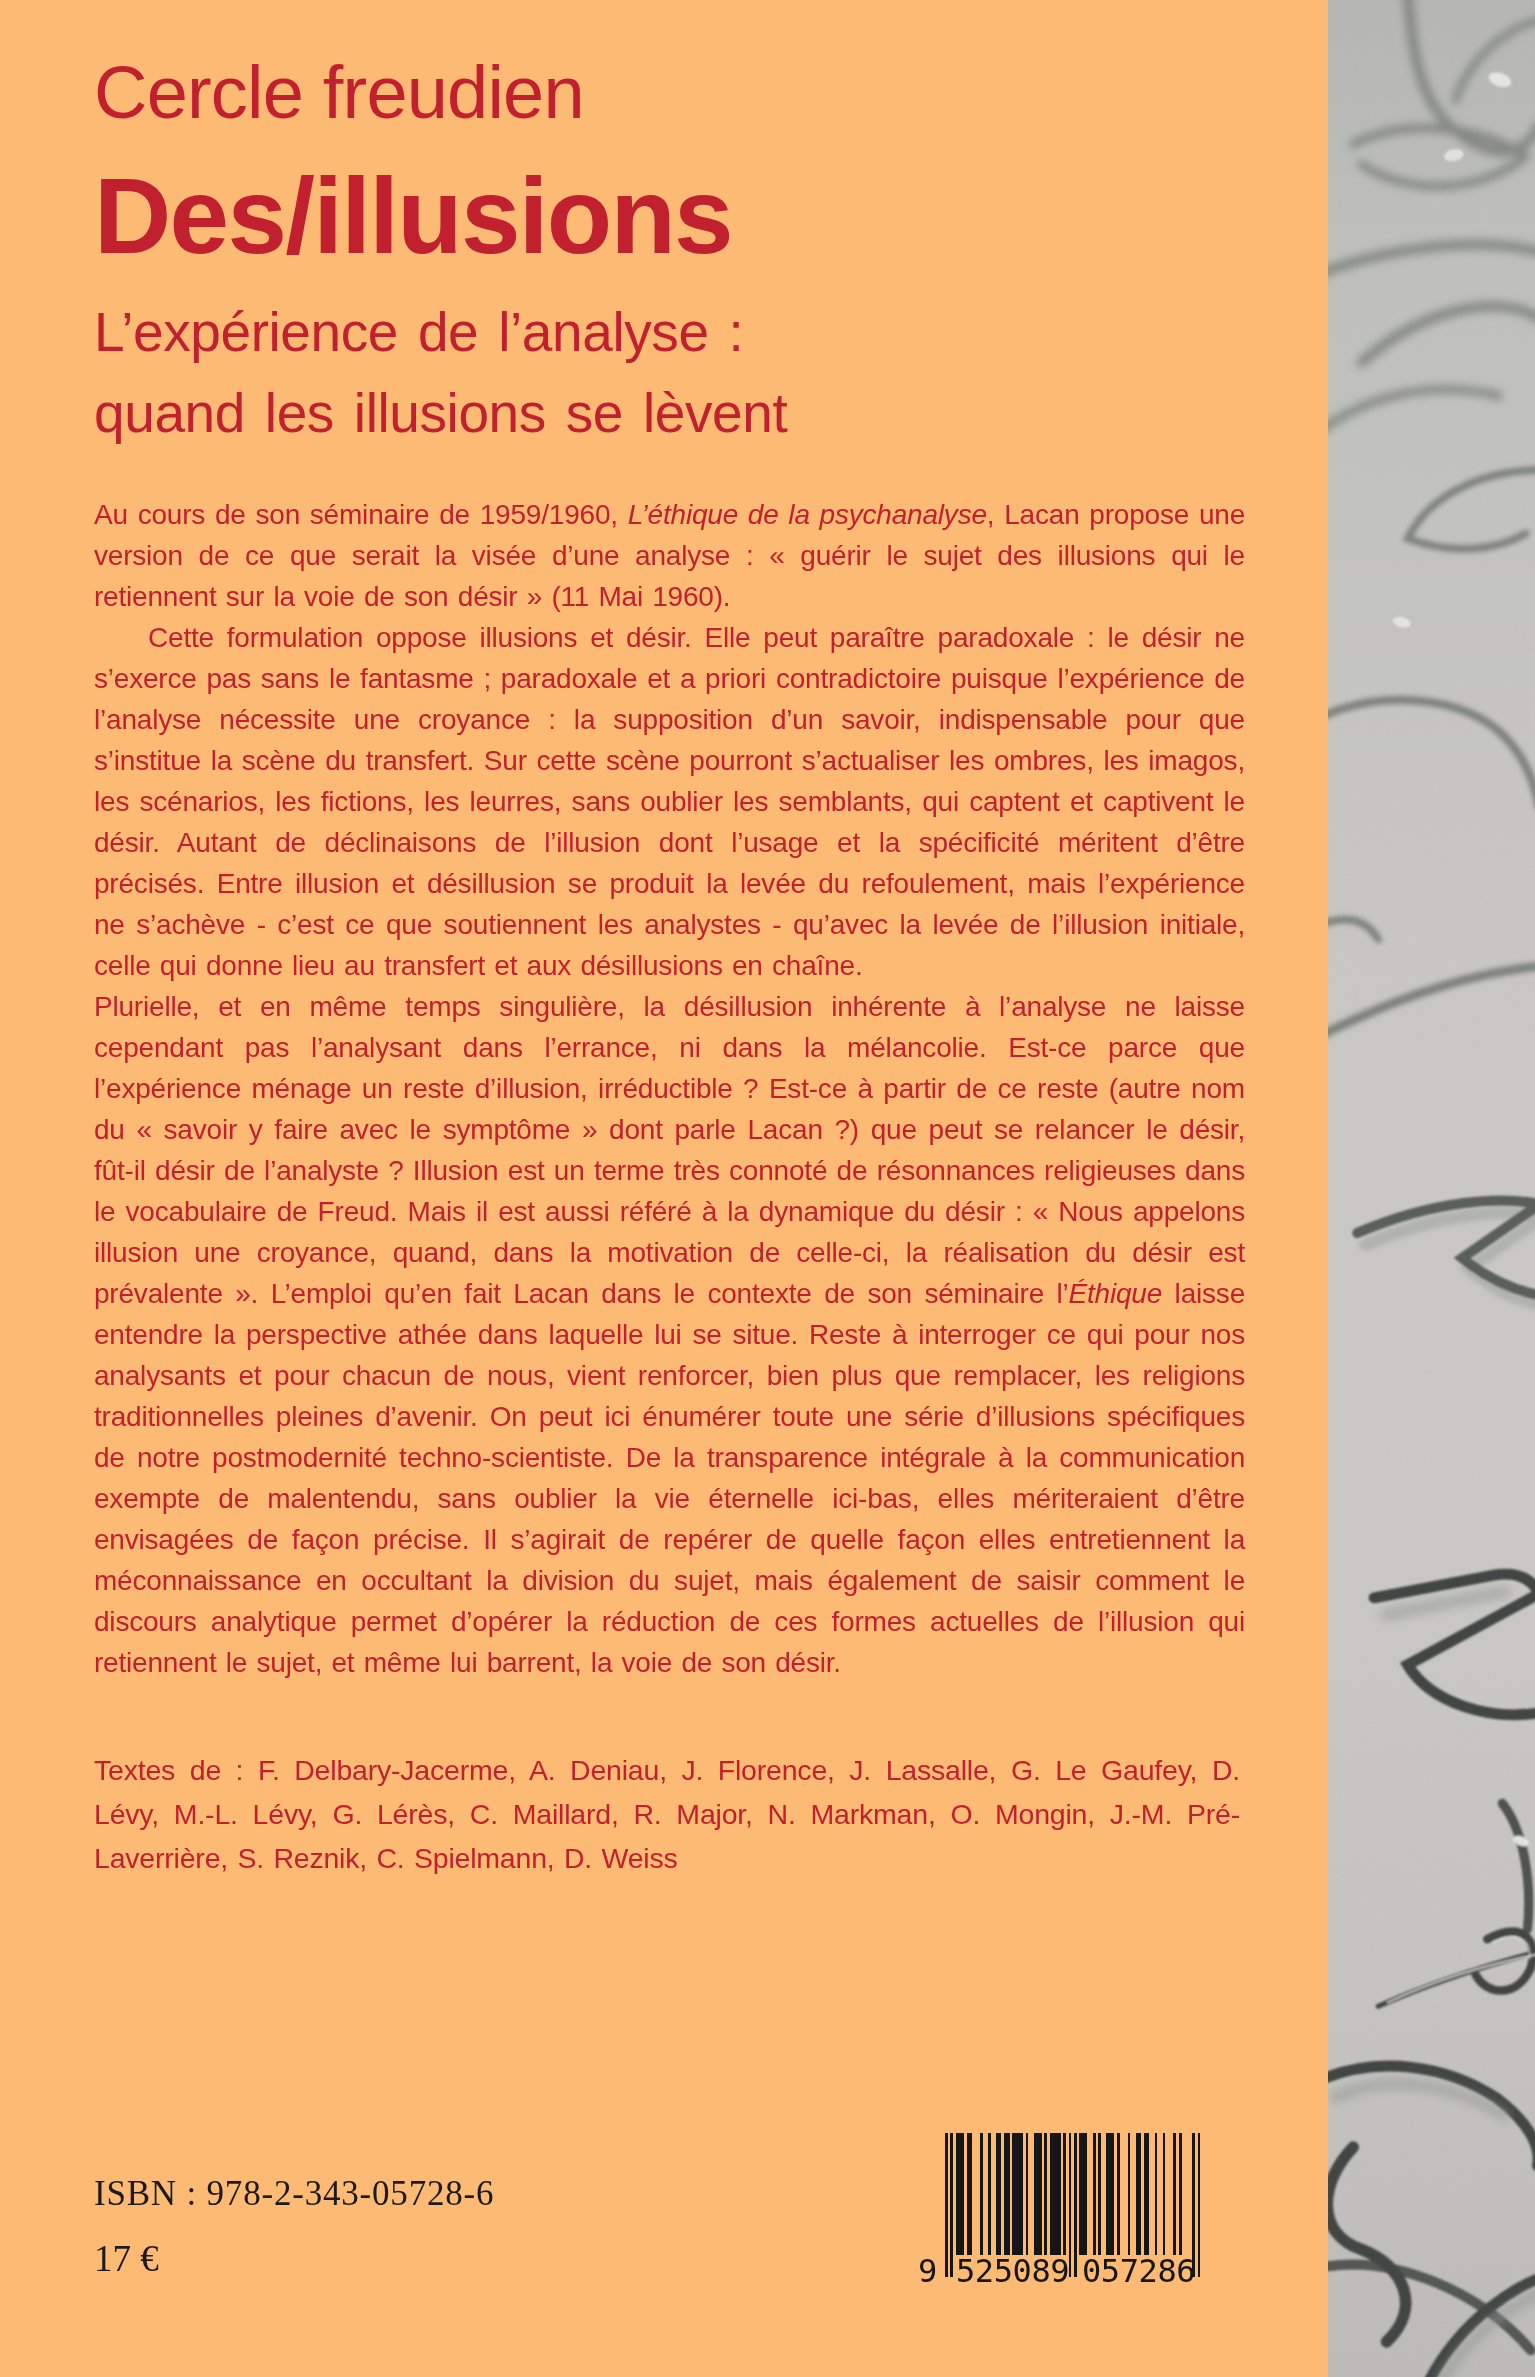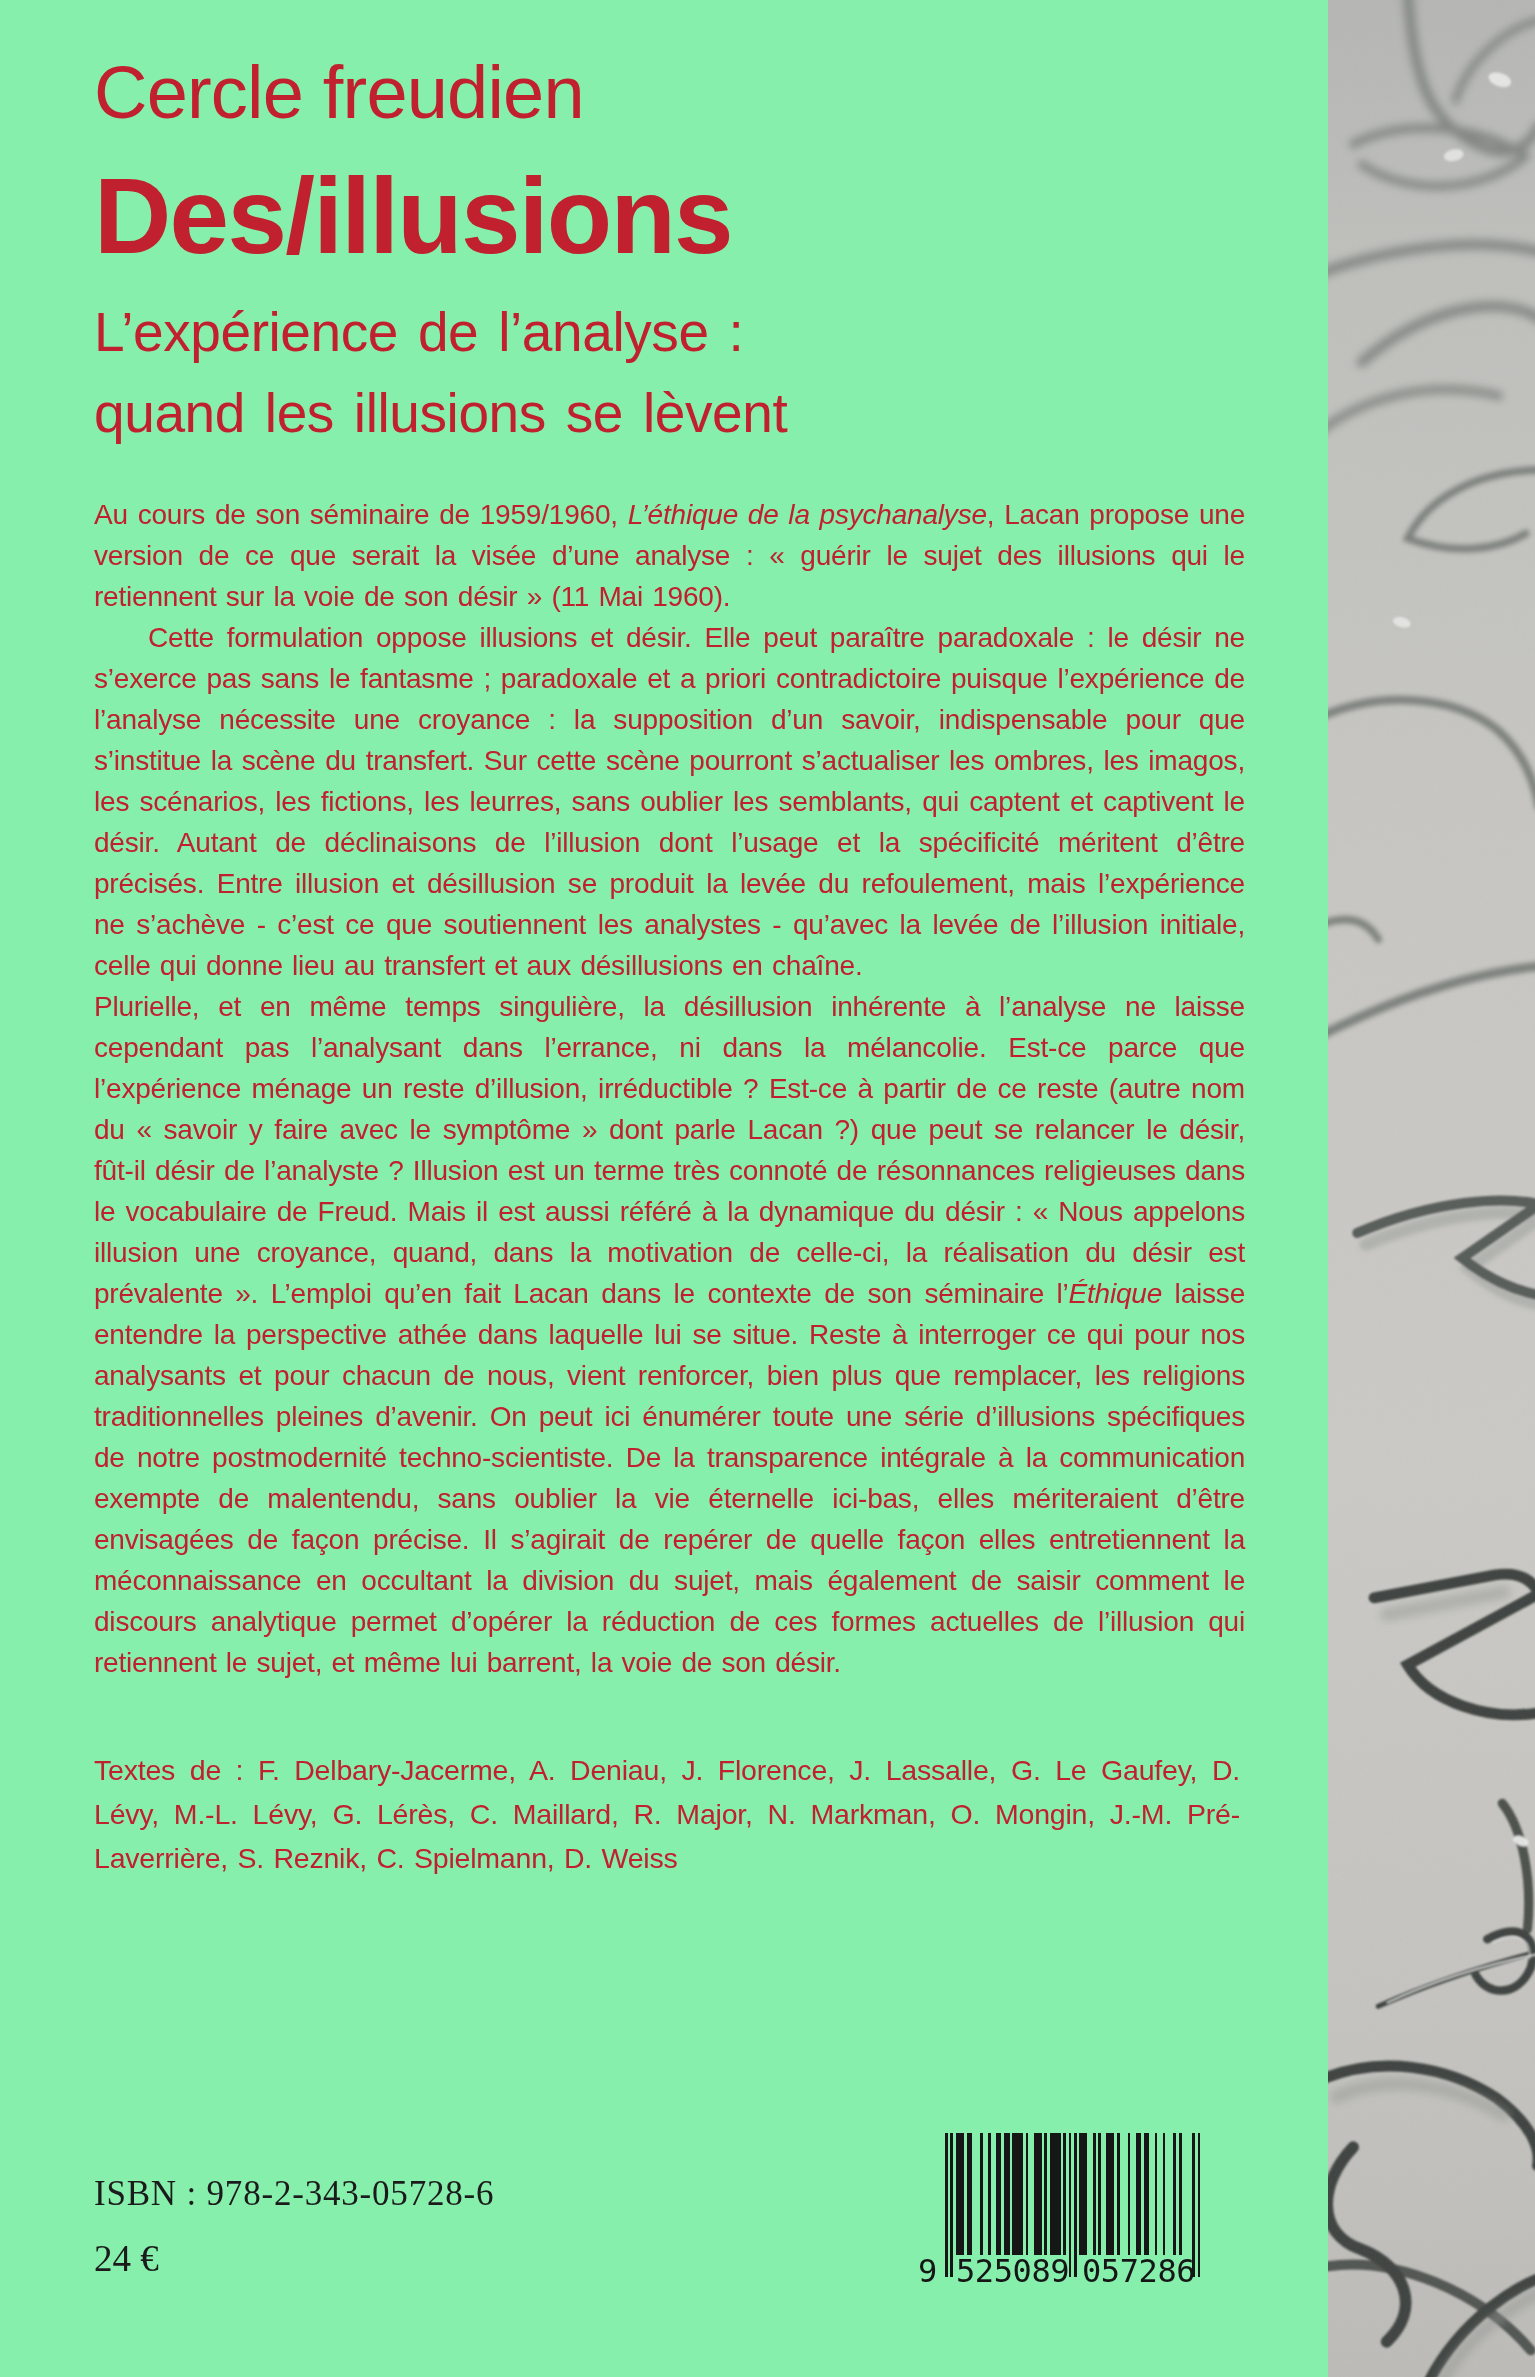--- a/index.html
+++ b/index.html
@@ -7,21 +7,21 @@
     --text-black:#1b1b1b;
     --strip-base:#c4c3bf;
   }
   *{margin:0;padding:0;box-sizing:border-box;}
   html,body{background:#ffffff;}
   body{
     width:1535px;height:2377px;
     font-family:"Liberation Sans",sans-serif;
     position:relative;overflow:hidden;
   }
-  .page{position:absolute;inset:0;background:#86efac;}
+  .page{position:absolute;inset:0;background:#fdba74;}
 
   
   .photo-strip{
     position:absolute;top:0;right:0;width:207px;height:2377px;
     background:var(--strip-base);
   }
   .photo-strip svg{display:block;width:207px;height:2377px;}
 
   
   .content{
@@ -181,21 +181,21 @@
     <section class="body-text">
         <p class="body-para"><span>Au cours de son séminaire de 1959/1960, </span><i>L’éthique de la psychanalyse</i><span>, Lacan propose une version de ce que serait la visée d’une analyse : « guérir le sujet des illusions qui le retiennent sur la voie de son désir » (11 Mai 1960).</span></p>
         <p class="body-para indent"><span>Cette formulation oppose illusions et désir. Elle peut paraître paradoxale : le désir ne s’exerce pas sans le fantasme ; paradoxale et a priori contradictoire puisque l’expérience de l’analyse nécessite une croyance : la supposition d’un savoir, indispensable pour que s’institue la scène du transfert. Sur cette scène pourront s’actualiser les ombres, les imagos, les scénarios, les fictions, les leurres, sans oublier les semblants, qui captent et captivent le désir. Autant de déclinaisons de l’illusion dont l’usage et la spécificité méritent d’être précisés. Entre illusion et désillusion se produit la levée du refoulement, mais l’expérience ne s’achève - c’est ce que soutiennent les analystes - qu’avec la levée de l’illusion initiale, celle qui donne lieu au transfert et aux désillusions en chaîne.</span></p>
         <p class="body-para"><span>Plurielle, et en même temps singulière, la désillusion inhérente à l’analyse ne laisse cependant pas l’analysant dans l’errance, ni dans la mélancolie. Est-ce parce que l’expérience ménage un reste d’illusion, irréductible ? Est-ce à partir de ce reste (autre nom du « savoir y faire avec le symptôme » dont parle Lacan ?) que peut se relancer le désir, fût-il désir de l’analyste ? Illusion est un terme très connoté de résonnances religieuses dans le vocabulaire de Freud. Mais il est aussi référé à la dynamique du désir : « Nous appelons illusion une croyance, quand, dans la motivation de celle-ci, la réalisation du désir est prévalente ». L’emploi qu’en fait Lacan dans le contexte de son séminaire l’</span><i>Éthique</i><span> laisse entendre la perspective athée dans laquelle lui se situe. Reste à interroger ce qui pour nos analysants et pour chacun de nous, vient renforcer, bien plus que remplacer, les religions traditionnelles pleines d’avenir. On peut ici énumérer toute une série d’illusions spécifiques de notre postmodernité techno-scientiste. De la transparence intégrale à la communication exempte de malentendu, sans oublier la vie éternelle ici-bas, elles mériteraient d’être envisagées de façon précise. Il s’agirait de repérer de quelle façon elles entretiennent la méconnaissance en occultant la division du sujet, mais également de saisir comment le discours analytique permet d’opérer la réduction de ces formes actuelles de l’illusion qui retiennent le sujet, et même lui barrent, la voie de son désir.</span></p>
       </section>
 
     <p class="contributors">Textes de : F. Delbary-Jacerme, A. Deniau, J. Florence, J. Lassalle, G. Le Gaufey, D. Lévy, M.-L. Lévy, G. Lérès, C. Maillard, R. Major, N. Markman, O. Mongin, J.-M. Pré-Laverrière, S. Reznik, C. Spielmann, D. Weiss</p>
   </main>
 
   <div class="isbn">ISBN : 978-2-343-05728-6</div>
-  <div class="price">24 €</div>
+  <div class="price">17 €</div>
 
   <div class="barcode">
     <div class="bars" id="barcode-bars">
         <div class="module black tall"></div>
         <div class="module tall"></div>
         <div class="module black tall"></div>
         <div class="module"></div>
         <div class="module black"></div>
         <div class="module black"></div>
         <div class="module black"></div>

